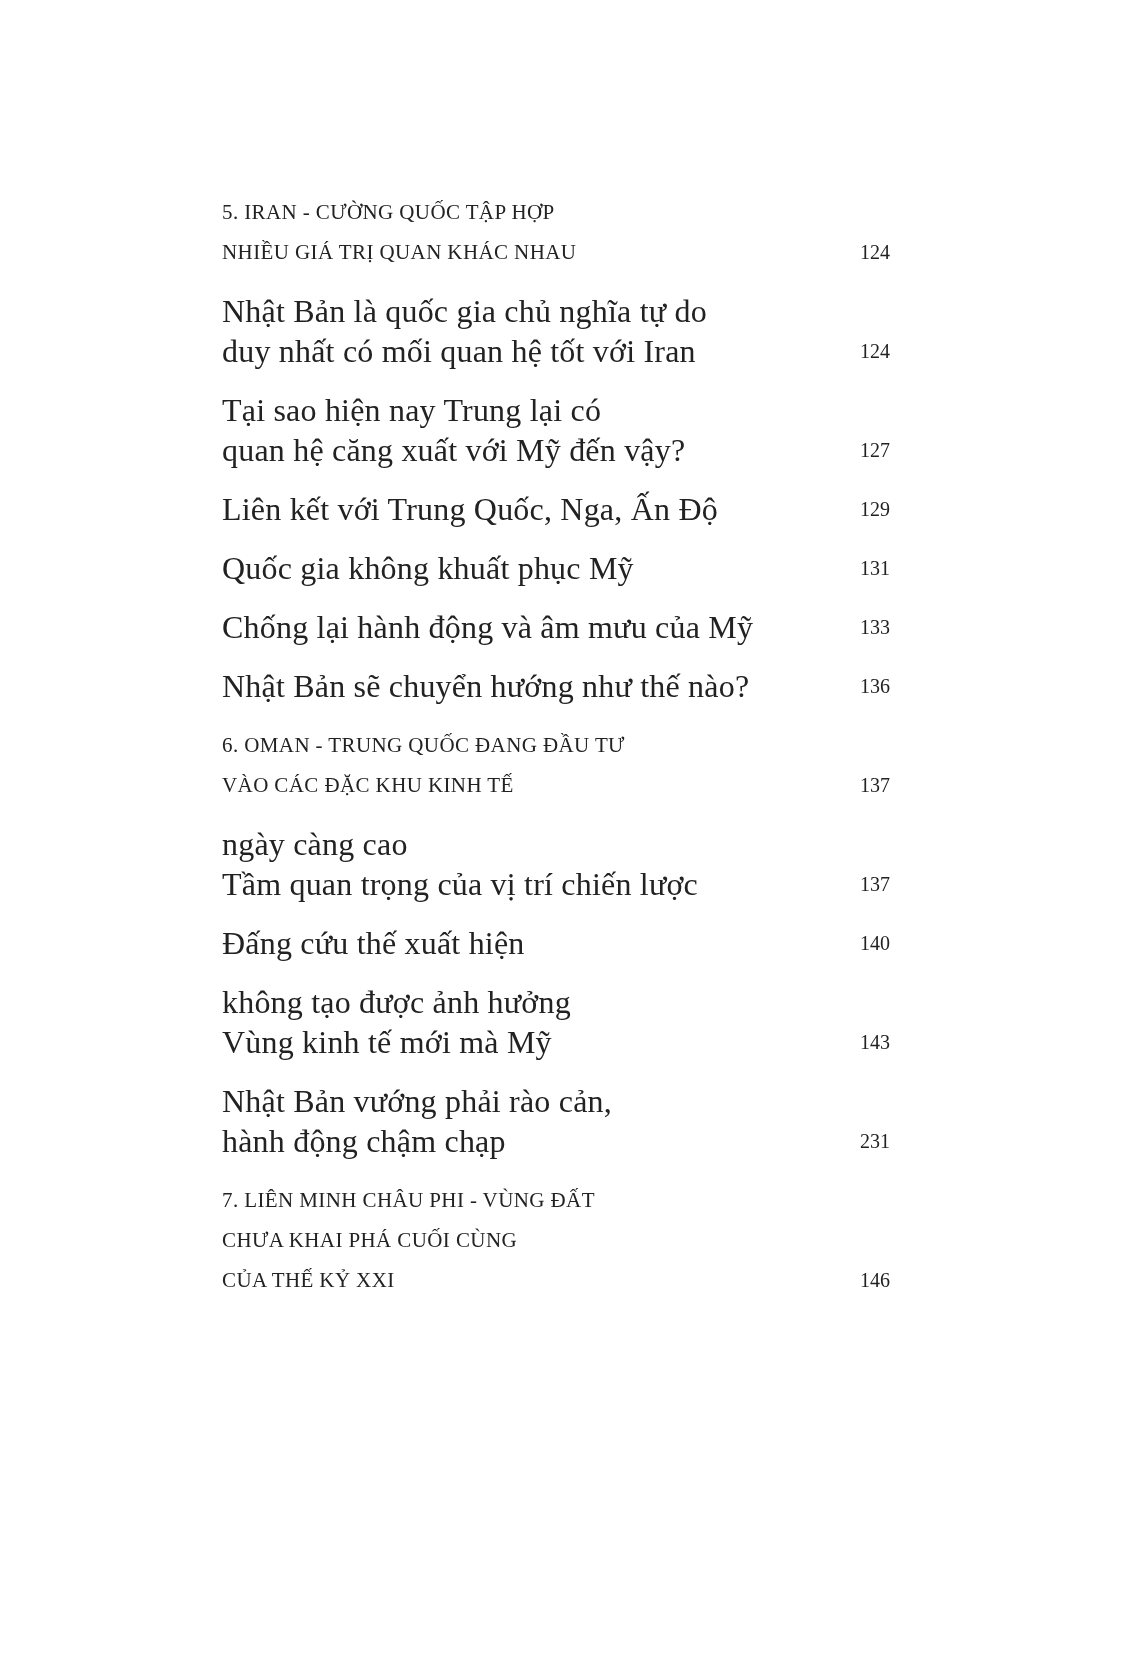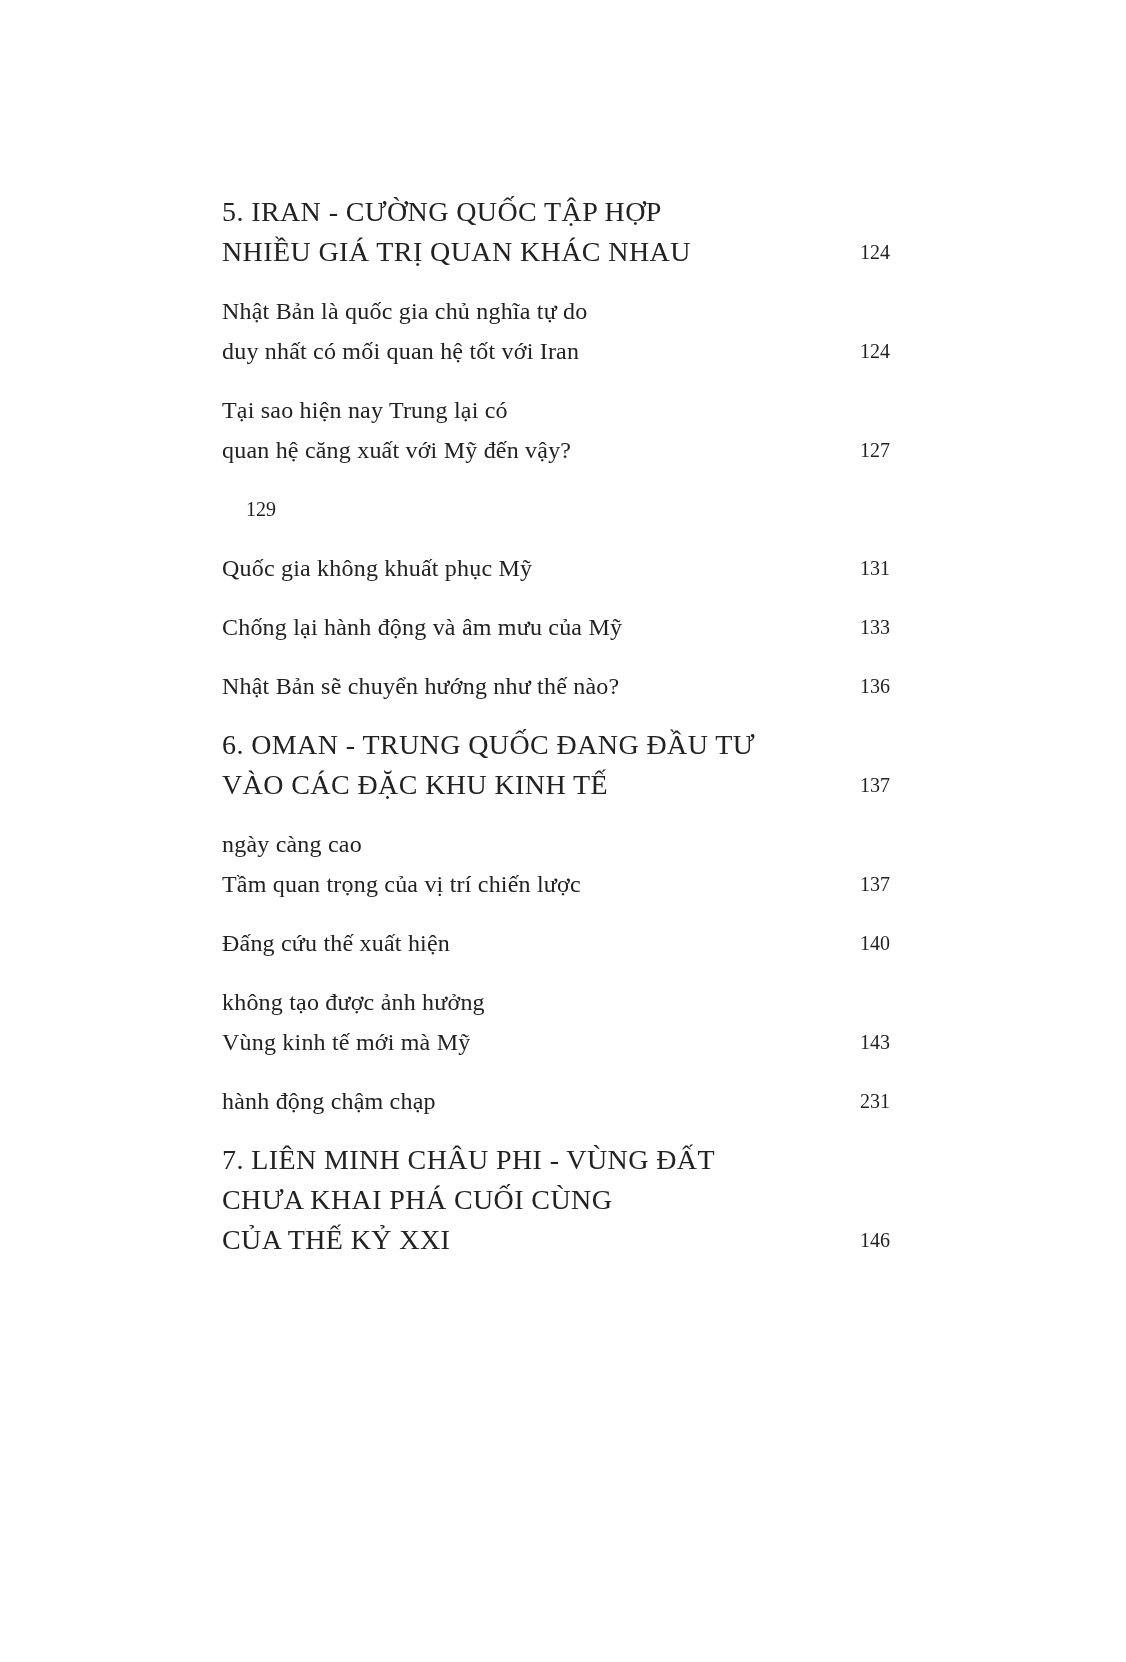--- a/index.html
+++ b/index.html
@@ -22,26 +22,26 @@
   .toc {
     width: 100%;
   }
   .entry {
     display: flex;
     justify-content: space-between;
     align-items: flex-end;
     margin-bottom: 19px;
   }
   .entry .lines {
-    font-size: 24px;
+    font-size: 32px;
     line-height: 40px;
     letter-spacing: 0.2px;
   }
   .entry.section .lines {
-    font-size: 28px;
+    font-size: 21px;
     letter-spacing: 0.4px;
   }
   .entry .pagenum {
     font-size: 20px;
     line-height: 40px;
     margin-left: 24px;
     white-space: nowrap;
     text-align: right;
     flex-shrink: 0;
   }
@@ -73,20 +73,23 @@
 
     <div class="entry">
       <div class="lines">
         <div class="line">Tại sao hiện nay Trung lại có</div>
         <div class="line">quan hệ căng xuất với Mỹ đến vậy?</div>
       </div>
       <div class="pagenum">127</div>
     </div>
 
     <div class="entry">
+      <div class="lines">
+        <div class="line">Liên kết với Trung Quốc, Nga, Ấn Độ</div>
+      </div>
       <div class="pagenum">129</div>
     </div>
 
     <div class="entry">
       <div class="lines">
         <div class="line">Quốc gia không khuất phục Mỹ</div>
       </div>
       <div class="pagenum">131</div>
     </div>
 
@@ -130,20 +133,21 @@
     <div class="entry">
       <div class="lines">
         <div class="line">không tạo được ảnh hưởng</div>
         <div class="line">Vùng kinh tế mới mà Mỹ</div>
       </div>
       <div class="pagenum">143</div>
     </div>
 
     <div class="entry">
       <div class="lines">
+        <div class="line">Nhật Bản vướng phải rào cản,</div>
         <div class="line">hành động chậm chạp</div>
       </div>
       <div class="pagenum">231</div>
     </div>
 
     <div class="entry section">
       <div class="lines">
         <div class="line">7. LIÊN MINH CHÂU PHI - VÙNG ĐẤT</div>
         <div class="line">CHƯA KHAI PHÁ CUỐI CÙNG</div>
         <div class="line">CỦA THẾ KỶ XXI</div>

